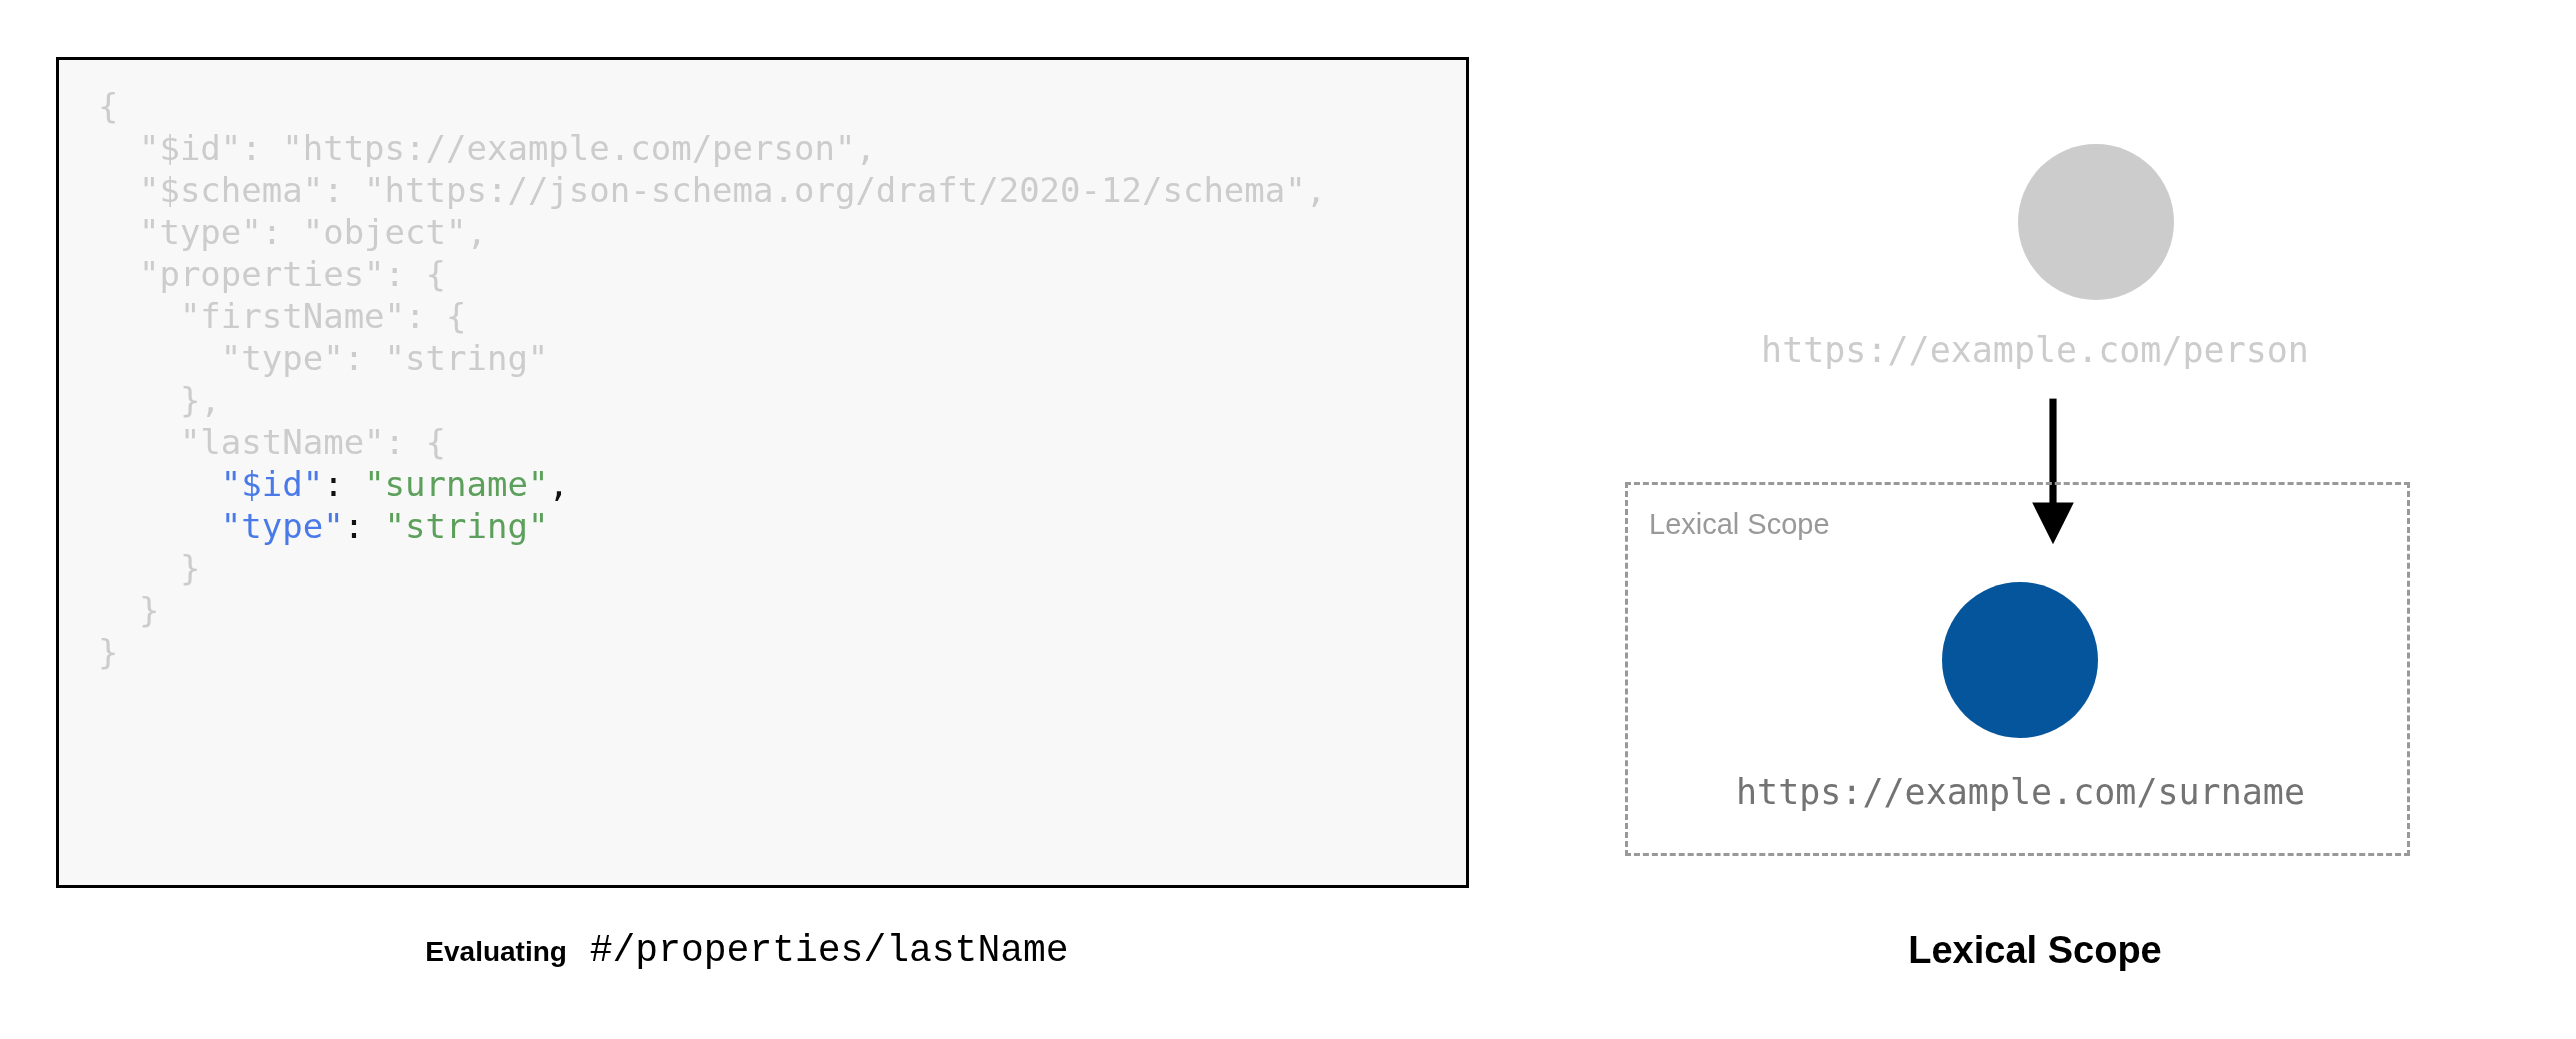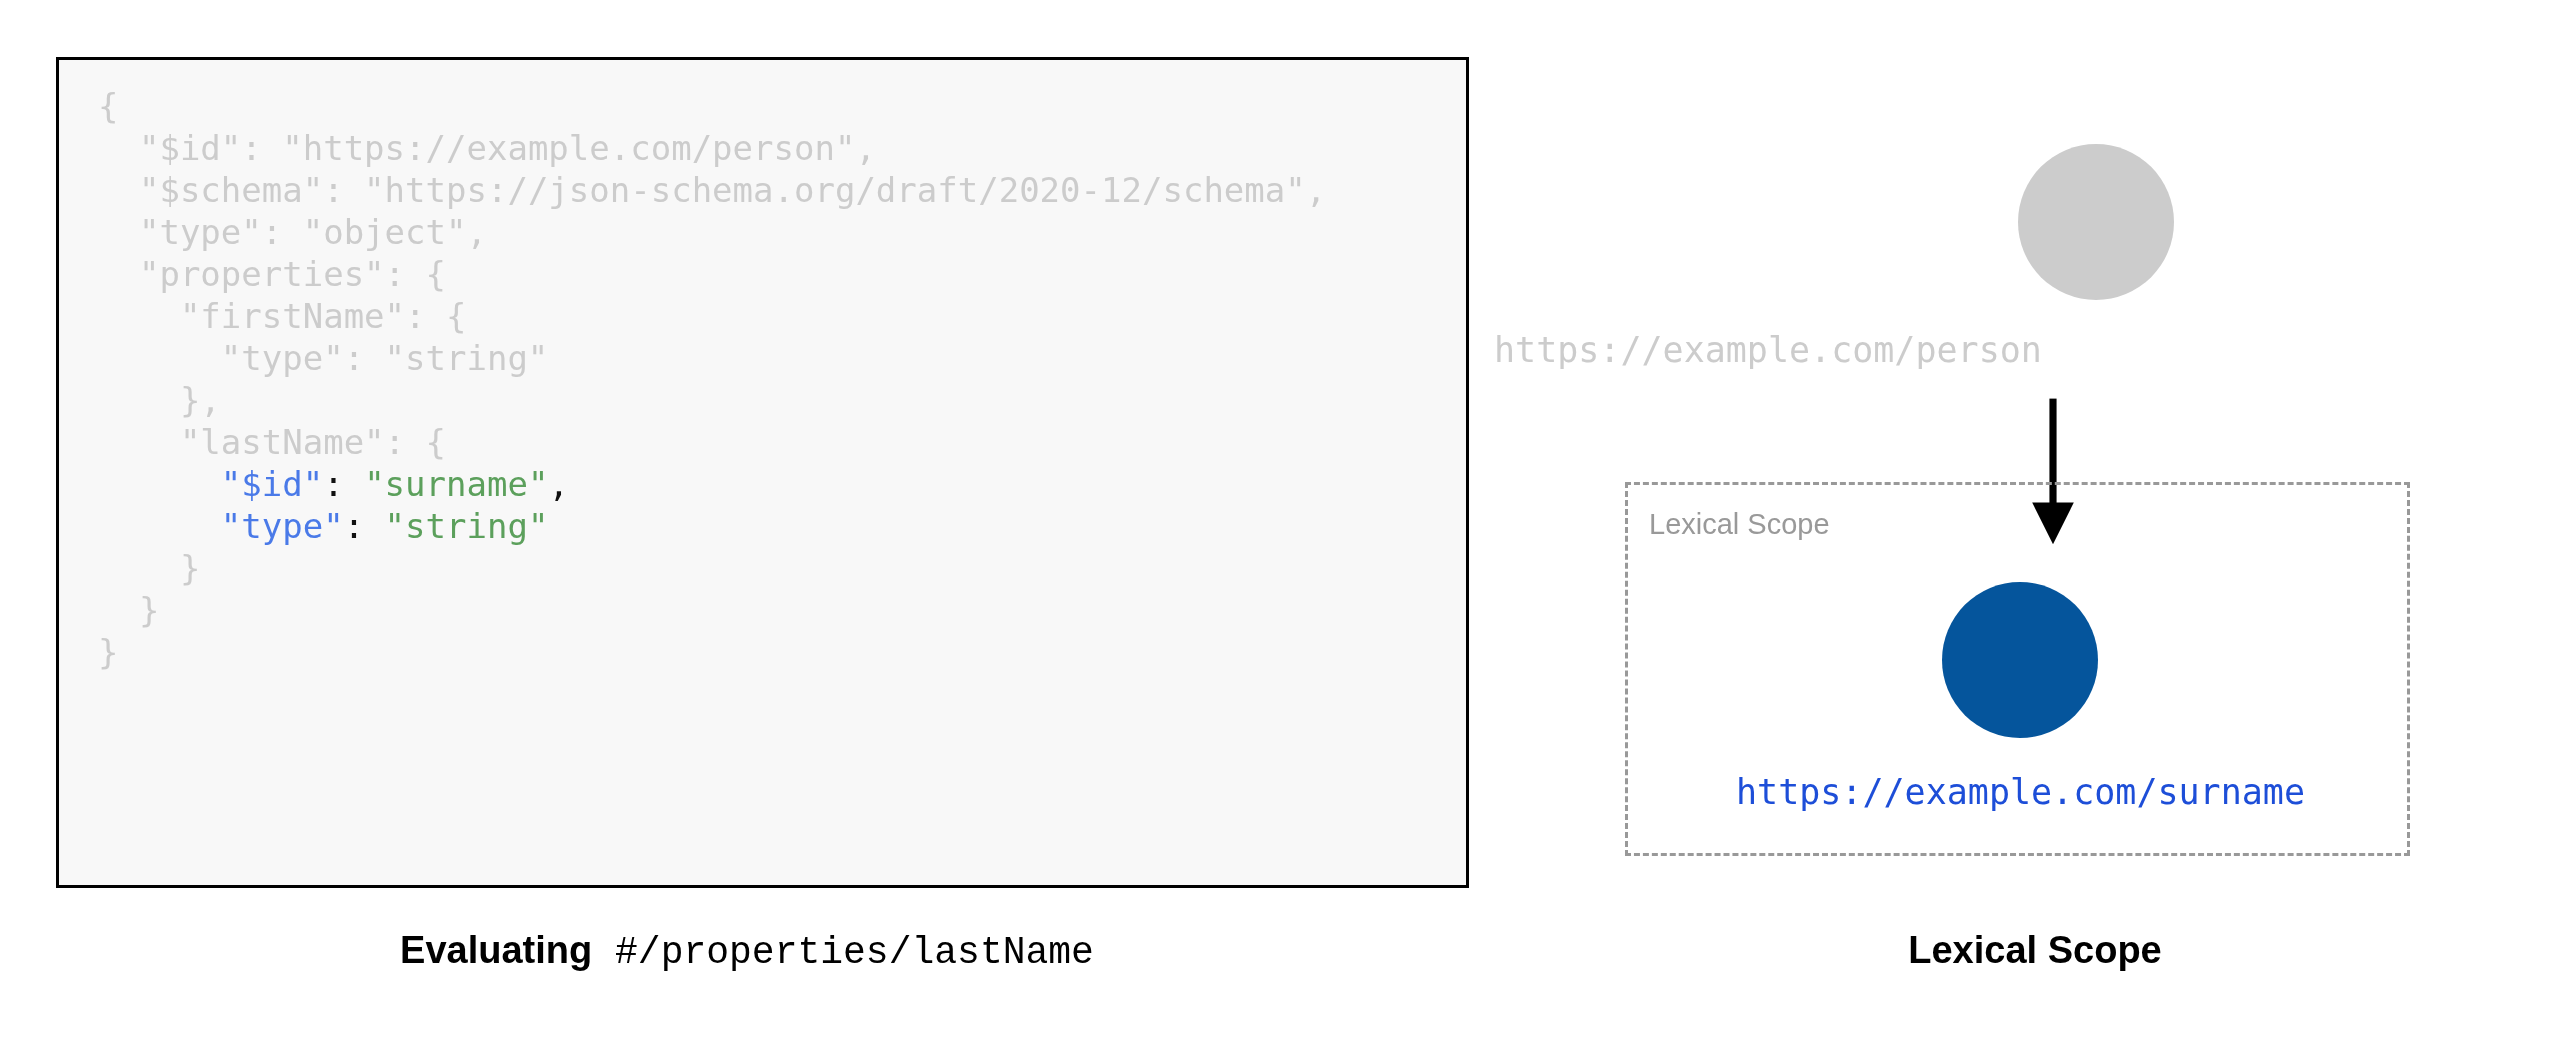--- a/index.html
+++ b/index.html
@@ -59,21 +59,21 @@
     left: 0;
     top: 929px;
     width: 1494px;
     text-align: center;
     white-space: nowrap;
     color: #000000;
   }
   #left-caption .cap-bold {
     font-family: "Liberation Sans", sans-serif;
     font-weight: bold;
-    font-size: 38px;
+    font-size: 28px;
   }
   #left-caption .cap-mono {
     font-family: Liberation Mono, monospace;
     font-size: 38px;
     font-weight: normal;
   }
 
   
   #right-panel {
     position: absolute;
@@ -90,21 +90,21 @@
     width: 156px;
     height: 156px;
     border-radius: 50%;
     background: #cccccc;
   }
   #outer-node-label {
     position: absolute;
     left: 0;
     top: 330px;
     width: 1082px;
-    text-align: left;
+    text-align: center;
     font-family: "DejaVu Sans Mono", "Liberation Mono", monospace;
     font-size: 35px;
     color: #cccccc;
     white-space: nowrap;
   }
 
   #scope-arrow {
     position: absolute;
     left: 481px;
     top: 396px;
@@ -140,21 +140,21 @@
     background: #05559c;
   }
   #inner-node-label {
     position: absolute;
     left: 0;
     top: 287px;
     width: 785px;
     text-align: center;
     font-family: "DejaVu Sans Mono", "Liberation Mono", monospace;
     font-size: 35px;
-    color: #1d4ed8;
+    color: #737373;
     white-space: nowrap;
   }
 
   
   #right-caption {
     position: absolute;
     left: 0;
     top: 929px;
     width: 1082px;
     text-align: center;

